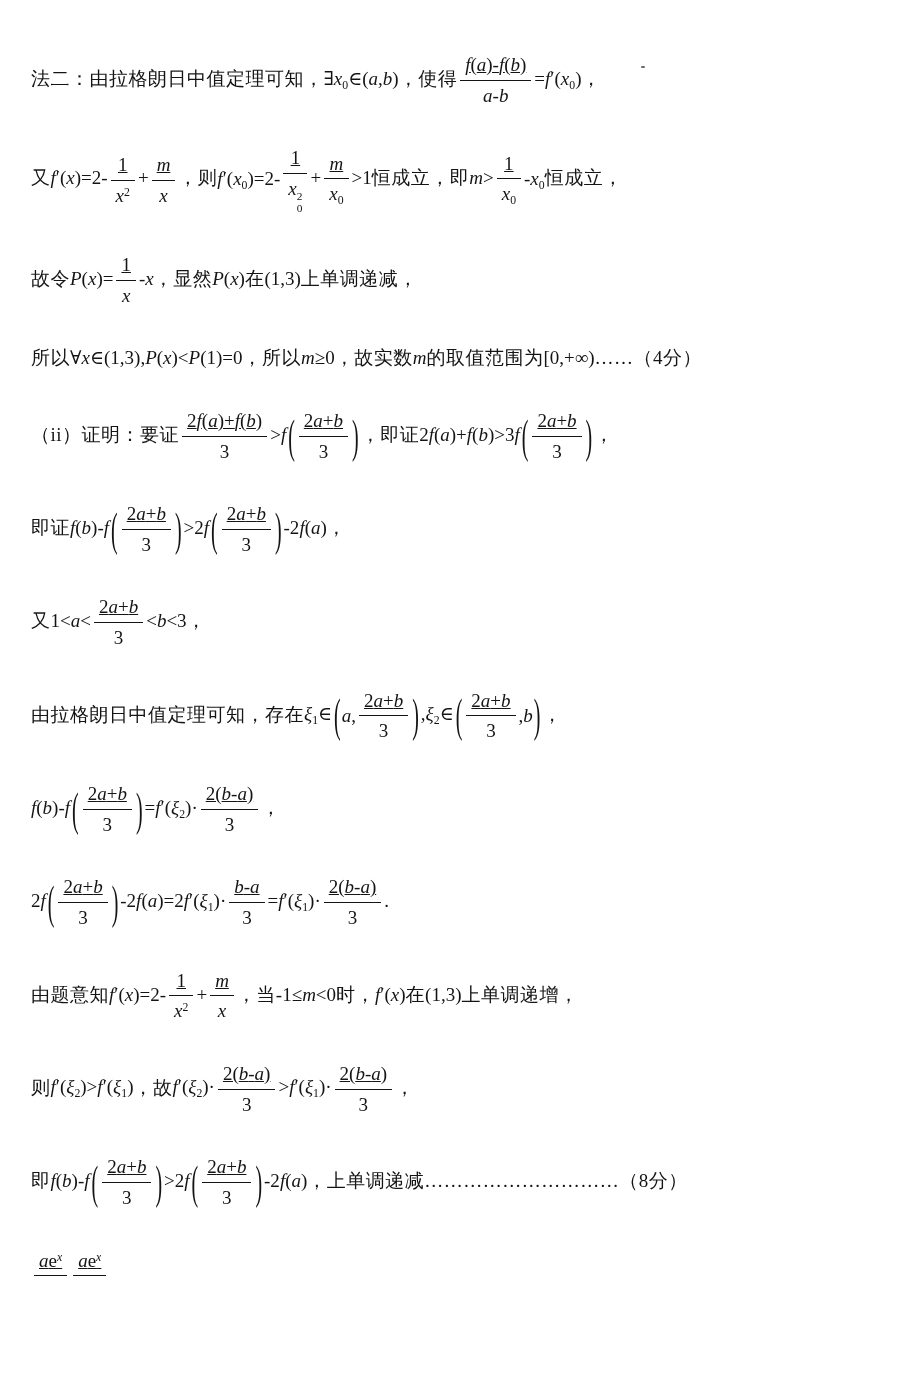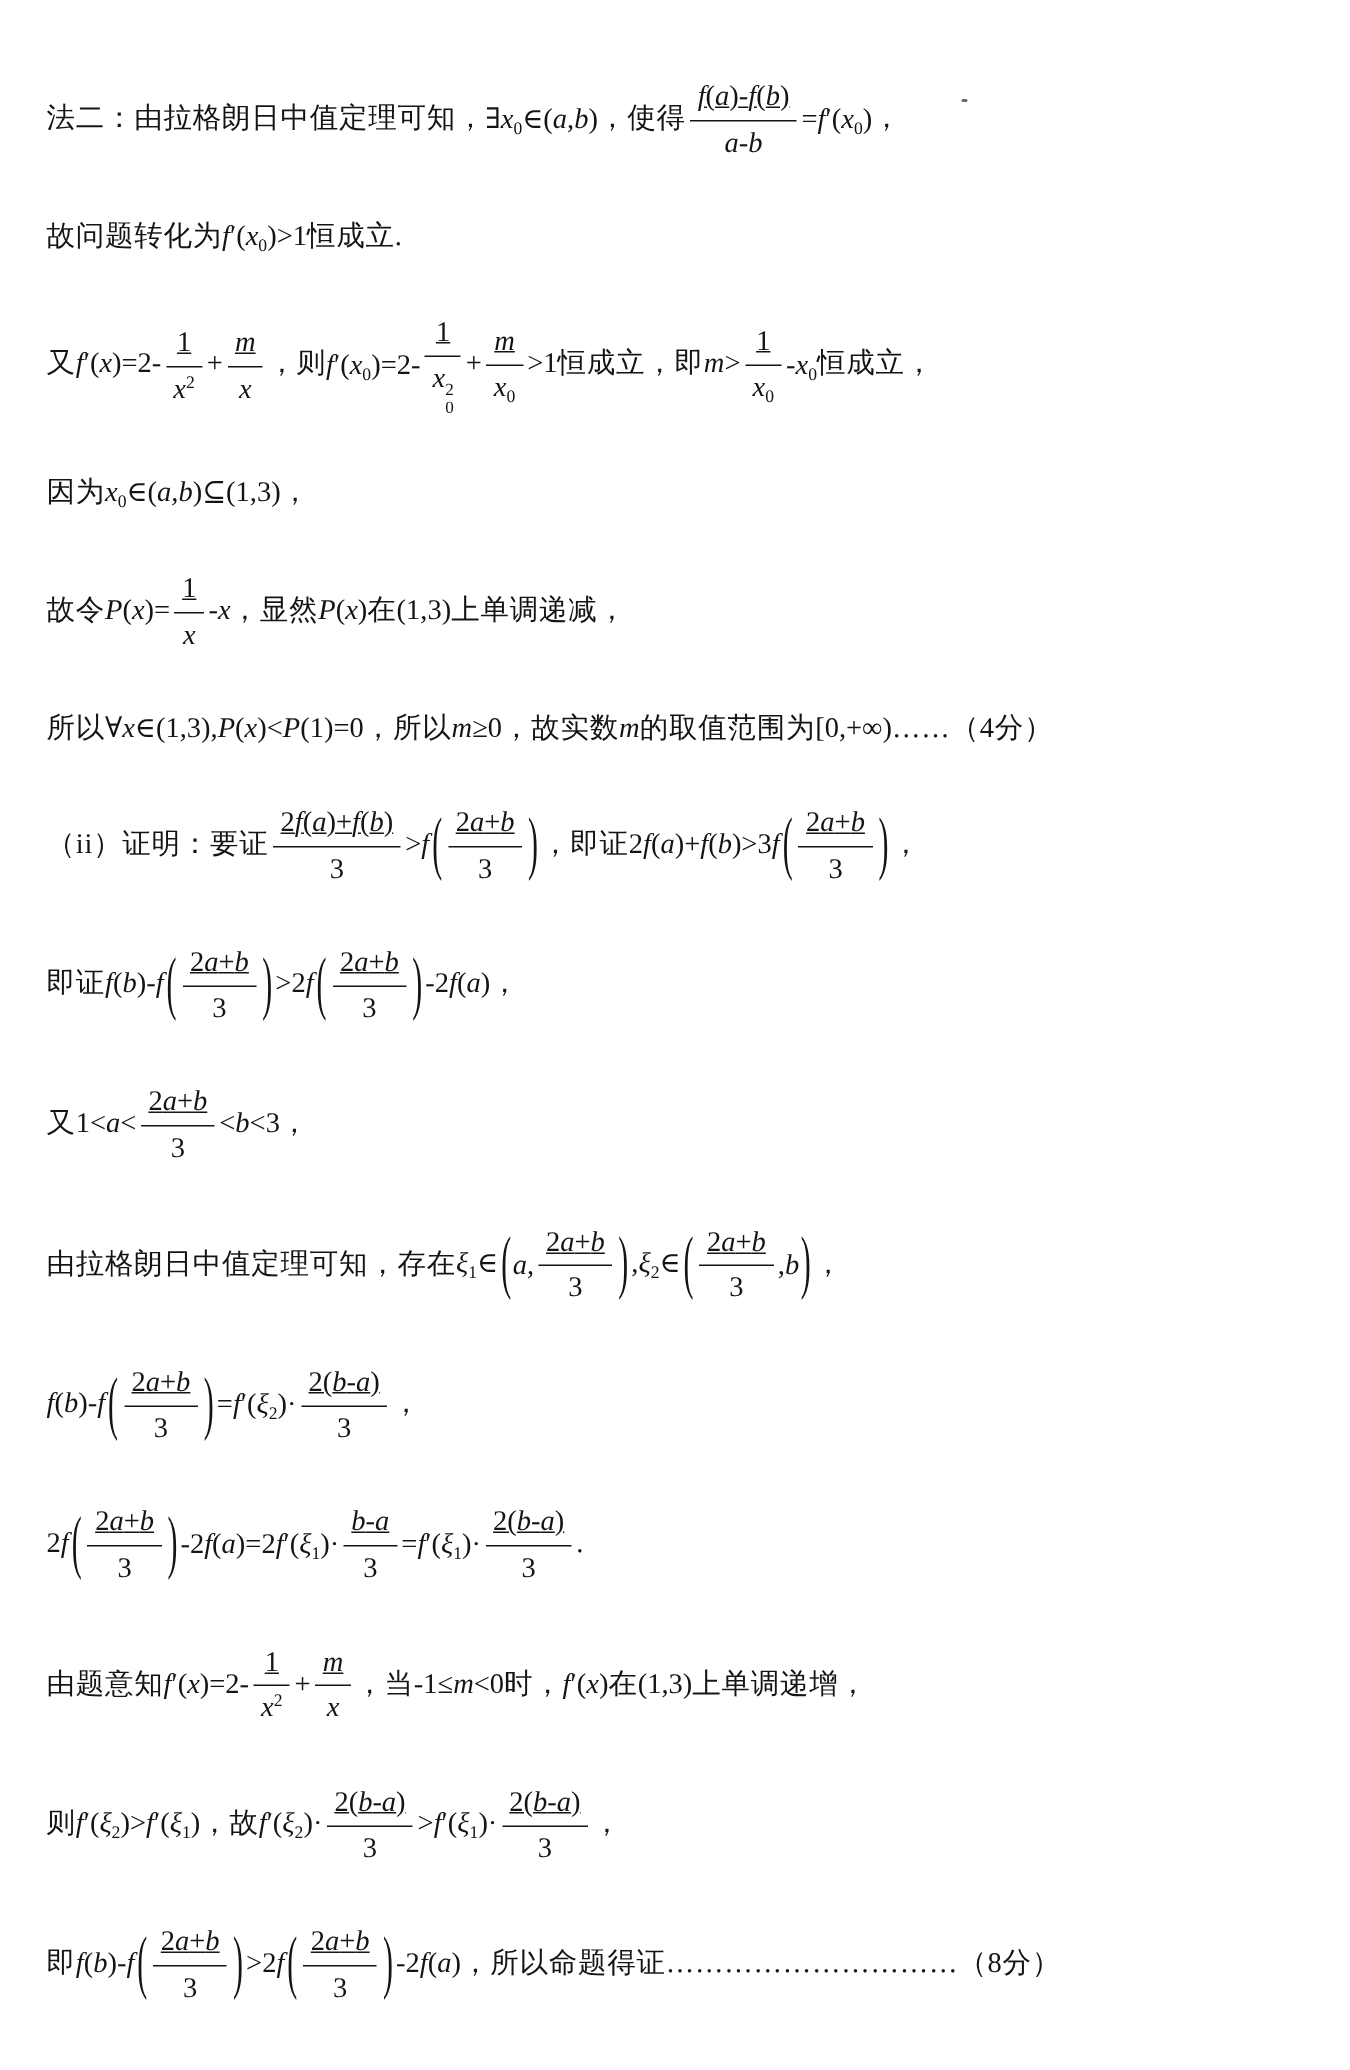--- a/index.html
+++ b/index.html
@@ -22,26 +22,24 @@
   .bp{display:inline-block;transform:scaleY(2.35);transform-origin:center;
       font-style:normal;padding:0 1px;font-size:1.05em;}
   .speck{position:absolute;left:641px;top:66px;width:4px;height:2px;background:#6a6a6a;border-radius:1px;}
 </style>
 </head>
 <body>
 
 <div class="speck"></div>
 <div class="page">
     <div class="line"><span class="cn">法二：由拉格朗日中值定理可知，</span><span class="m"><span class="rm">∃</span><span class="it">x</span><span class="sub">0</span><span class="rm">∈(</span><span class="it">a</span><span class="rm">,</span><span class="it">b</span><span class="rm">)</span></span><span class="cn">，使得</span><span class="frac"><span class="num"><span class="m"><span class="it">f</span><span class="rm">(</span><span class="it">a</span><span class="rm">)-</span><span class="it">f</span><span class="rm">(</span><span class="it">b</span><span class="rm">)</span></span></span><span class="den"><span class="m"><span class="it">a</span><span class="rm">-</span><span class="it">b</span></span></span></span><span class="m"><span class="rm">=</span><span class="it">f</span><span class="rm">′(</span><span class="it">x</span><span class="sub">0</span><span class="rm">)</span></span><span class="cn">，</span></div>
-    <div class="line"><span class="cn">故问题转化为</span><span class="m"><span class="it">f</span><span class="rm">′(</span><span class="it">x</span><span class="sub">0</span><span class="rm">)&gt;1</span></span><span class="cn">恒成立.</span></div>
     <div class="line"><span class="cn">又</span><span class="m"><span class="it">f</span><span class="rm">′(</span><span class="it">x</span><span class="rm">)=2-</span></span><span class="frac"><span class="num"><span class="m"><span class="rm">1</span></span></span><span class="den"><span class="m"><span class="it">x</span><span class="sup">2</span></span></span></span><span class="m"><span class="rm">+</span></span><span class="frac"><span class="num"><span class="m"><span class="it">m</span></span></span><span class="den"><span class="m"><span class="it">x</span></span></span></span><span class="cn">，则</span><span class="m"><span class="it">f</span><span class="rm">′(</span><span class="it">x</span><span class="sub">0</span><span class="rm">)=2-</span></span><span class="frac"><span class="num"><span class="m"><span class="rm">1</span></span></span><span class="den"><span class="m"><span class="it">x</span><span class="stk">
               <span class="rm">2</span>
               <span class="rm">0</span>
             </span></span></span></span><span class="m"><span class="rm">+</span></span><span class="frac"><span class="num"><span class="m"><span class="it">m</span></span></span><span class="den"><span class="m"><span class="it">x</span><span class="sub">0</span></span></span></span><span class="m"><span class="rm">&gt;1</span></span><span class="cn">恒成立，即</span><span class="m"><span class="it">m</span><span class="rm">&gt;</span></span><span class="frac"><span class="num"><span class="m"><span class="rm">1</span></span></span><span class="den"><span class="m"><span class="it">x</span><span class="sub">0</span></span></span></span><span class="m"><span class="rm">-</span><span class="it">x</span><span class="sub">0</span></span><span class="cn">恒成立，</span></div>
-    <div class="line"><span class="cn">因为</span><span class="m"><span class="it">x</span><span class="sub">0</span><span class="rm">∈(</span><span class="it">a</span><span class="rm">,</span><span class="it">b</span><span class="rm">)⊆(1,3)</span></span><span class="cn">，</span></div>
     <div class="line"><span class="cn">故令</span><span class="m"><span class="it">P</span><span class="rm">(</span><span class="it">x</span><span class="rm">)=</span></span><span class="frac"><span class="num"><span class="m"><span class="rm">1</span></span></span><span class="den"><span class="m"><span class="it">x</span></span></span></span><span class="m"><span class="rm">-</span><span class="it">x</span></span><span class="cn">，显然</span><span class="m"><span class="it">P</span><span class="rm">(</span><span class="it">x</span><span class="rm">)</span></span><span class="cn">在</span><span class="m"><span class="rm">(1,3)</span></span><span class="cn">上单调递减，</span></div>
     <div class="line"><span class="cn">所以</span><span class="m"><span class="rm">∀</span><span class="it">x</span><span class="rm">∈(1,3),</span><span class="it">P</span><span class="rm">(</span><span class="it">x</span><span class="rm">)&lt;</span><span class="it">P</span><span class="rm">(1)=0</span></span><span class="cn">，所以</span><span class="m"><span class="it">m</span><span class="rm">≥0</span></span><span class="cn">，故实数</span><span class="m"><span class="it">m</span></span><span class="cn">的取值范围为</span><span class="m"><span class="rm">[0,+∞)</span></span><span class="cn">……（4分）</span></div>
     <div class="line"><span class="cn">（ii）证明：要证</span><span class="frac"><span class="num"><span class="m"><span class="rm">2</span><span class="it">f</span><span class="rm">(</span><span class="it">a</span><span class="rm">)+</span><span class="it">f</span><span class="rm">(</span><span class="it">b</span><span class="rm">)</span></span></span><span class="den"><span class="m"><span class="rm">3</span></span></span></span><span class="m"><span class="rm">&gt;</span><span class="it">f</span></span><span class="grp">
         <span class="bp">(</span>
         <span class="frac">
           <span class="num"><span class="m"><span class="rm">2</span><span class="it">a</span><span class="rm">+</span><span class="it">b</span></span></span>
           <span class="den"><span class="m"><span class="rm">3</span></span></span>
         </span>
         <span class="bp">)</span>
       </span><span class="cn">，即证</span><span class="m"><span class="rm">2</span><span class="it">f</span><span class="rm">(</span><span class="it">a</span><span class="rm">)+</span><span class="it">f</span><span class="rm">(</span><span class="it">b</span><span class="rm">)&gt;3</span><span class="it">f</span></span><span class="grp">
@@ -110,15 +108,15 @@
           <span class="den"><span class="m"><span class="rm">3</span></span></span>
         </span>
         <span class="bp">)</span>
       </span><span class="m"><span class="rm">&gt;2</span><span class="it">f</span></span><span class="grp">
         <span class="bp">(</span>
         <span class="frac">
           <span class="num"><span class="m"><span class="rm">2</span><span class="it">a</span><span class="rm">+</span><span class="it">b</span></span></span>
           <span class="den"><span class="m"><span class="rm">3</span></span></span>
         </span>
         <span class="bp">)</span>
-      </span><span class="m"><span class="rm">-2</span><span class="it">f</span><span class="rm">(</span><span class="it">a</span><span class="rm">)</span></span><span class="cn">，所以命题得证…………………………（8分）</span></div>
+      </span><span class="m"><span class="rm">-2</span><span class="it">f</span><span class="rm">(</span><span class="it">a</span><span class="rm">)</span></span><span class="cn">，上单调递减…………………………（8分）</span></div>
     <div class="line"><span class="frac"><span class="num"><span class="m"><span class="it">a</span><span class="rm">e</span><span class="sup it">x</span></span></span></span><span class="frac"><span class="num"><span class="m"><span class="it">a</span><span class="rm">e</span><span class="sup it">x</span></span></span></span></div>
   </div>
 
 </body></html>

